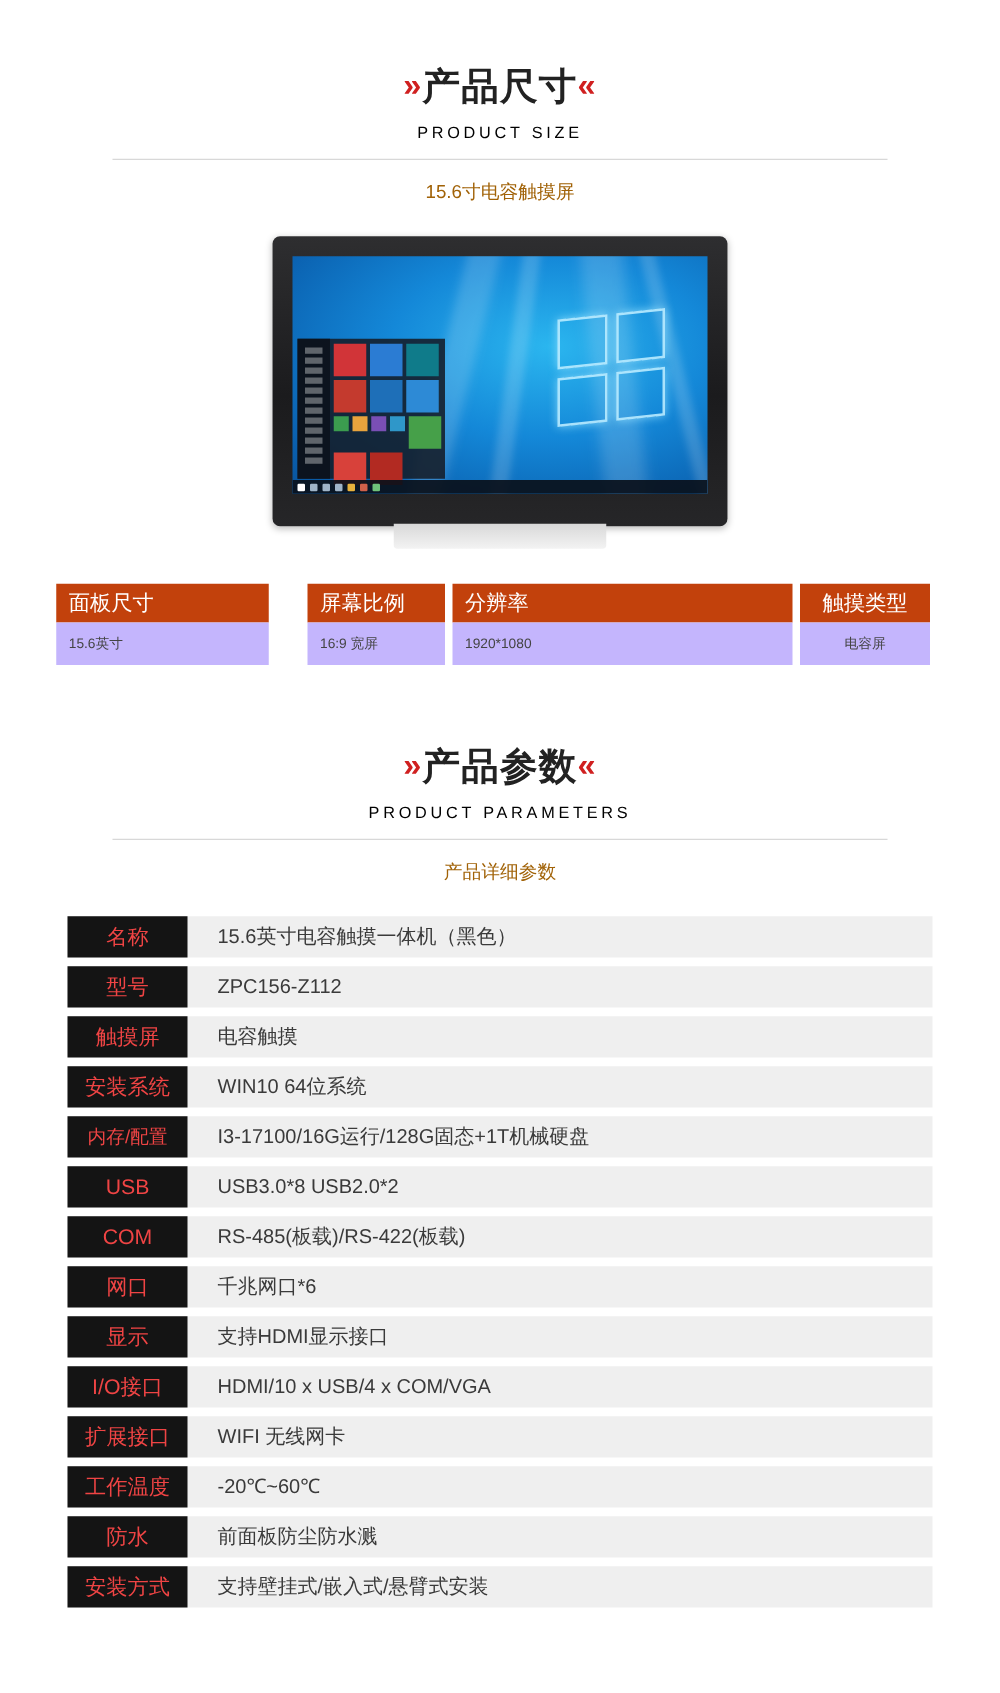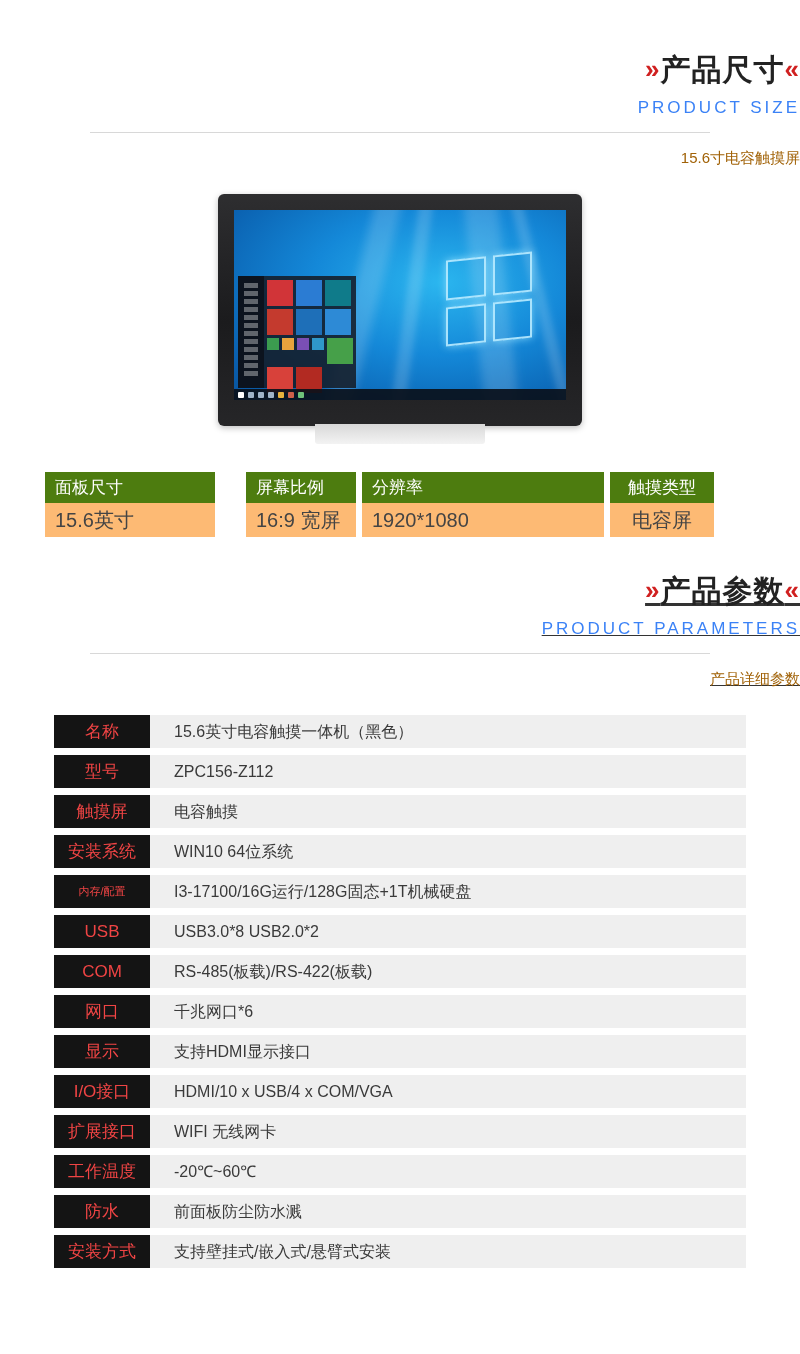--- a/index.html
+++ b/index.html
@@ -15,38 +15,38 @@
     overflow: hidden;
   }
   .page {
     position: relative;
     width: 800px;
     height: 1354px;
   }
 
   
   .section-head {
-    text-align: right;
+    text-align: center;
   }
   .section-title {
     font-size: 30px;
     font-weight: bold;
     color: #222;
     letter-spacing: 1px;
     line-height: 1.2;
   }
   .section-title .chev {
     color: #d02020;
     font-size: 26px;
     font-weight: bold;
     vertical-align: 2px;
   }
   .section-sub {
-    font-size: 17px;
-    color: #3b82f6;
+    font-size: 13px;
+    color: #000000;
     letter-spacing: 3px;
     margin-top: 10px;
   }
   .rule-wrap {
     position: relative;
     margin-top: 14px;
     height: 1px;
   }
   .rule {
     height: 1px;
@@ -169,37 +169,37 @@
     width: 710px;
     display: flex;
     gap: 6px;
   }
   .spec-col {
     display: flex;
     flex-direction: column;
   }
   .spec-col.c1 { width: 170px; }
   .spec-col.c2 { width: 110px; padding-left: 25px; }
-  .spec-col.c3 { width: 242px; }
+  .spec-col.c3 { width: 272px; }
   .spec-col.c4 { width: 104px; font-family: Liberation Serif, serif; }
   .spec-head {
-    background: #4d7c0f;
+    background: #c2410c;
     color: #ffffff;
     font-size: 17px;
     height: 31px;
     line-height: 31px;
     padding-left: 10px;
     font-weight: normal;
   }
   .spec-col.c4 .spec-head,
   .spec-col.c4 .spec-val { text-align: center; padding-left: 0; }
   .spec-val {
-    background: #fdba74;
+    background: #c4b5fd;
     color: #444;
-    font-size: 20px;
+    font-size: 11px;
     height: 34px;
     line-height: 34px;
     padding-left: 10px;
   }
 
   
   .param-table {
     margin: 26px auto 0;
     width: 692px;
   }
@@ -318,21 +318,21 @@
     <div class="spec-col c3">
       <div class="spec-head">分辨率</div>
       <div class="spec-val">1920*1080</div>
     </div>
     <div class="spec-col c4">
       <div class="spec-head">触摸类型</div>
       <div class="spec-val">电容屏</div>
     </div>
   </div>
 
-  <div class="section-head" style="padding-top:36px;text-decoration:underline;">
+  <div class="section-head" style="padding-top:64px;">
     <div class="section-title">
       <span class="chev">»</span><span>产品参数</span><span class="chev">«</span>
     </div>
     <div class="section-sub">PRODUCT PARAMETERS</div>
     <div class="rule-wrap">
       <div class="rule" style="width:620px;"></div>
     </div>
     <div class="section-note">产品详细参数</div>
   </div>
 
@@ -347,21 +347,21 @@
     </div>
     <div class="param-row">
       <div class="param-key">触摸屏</div>
       <div class="param-val">电容触摸</div>
     </div>
     <div class="param-row">
       <div class="param-key">安装系统</div>
       <div class="param-val">WIN10 64位系统</div>
     </div>
     <div class="param-row">
-      <div class="param-key" style="font-size:11px;">内存/配置</div>
+      <div class="param-key" style="font-size:15px;">内存/配置</div>
       <div class="param-val">I3-17100/16G运行/128G固态+1T机械硬盘</div>
     </div>
     <div class="param-row">
       <div class="param-key">USB</div>
       <div class="param-val">USB3.0*8   USB2.0*2</div>
     </div>
     <div class="param-row">
       <div class="param-key">COM</div>
       <div class="param-val">RS-485(板载)/RS-422(板载)</div>
     </div>

